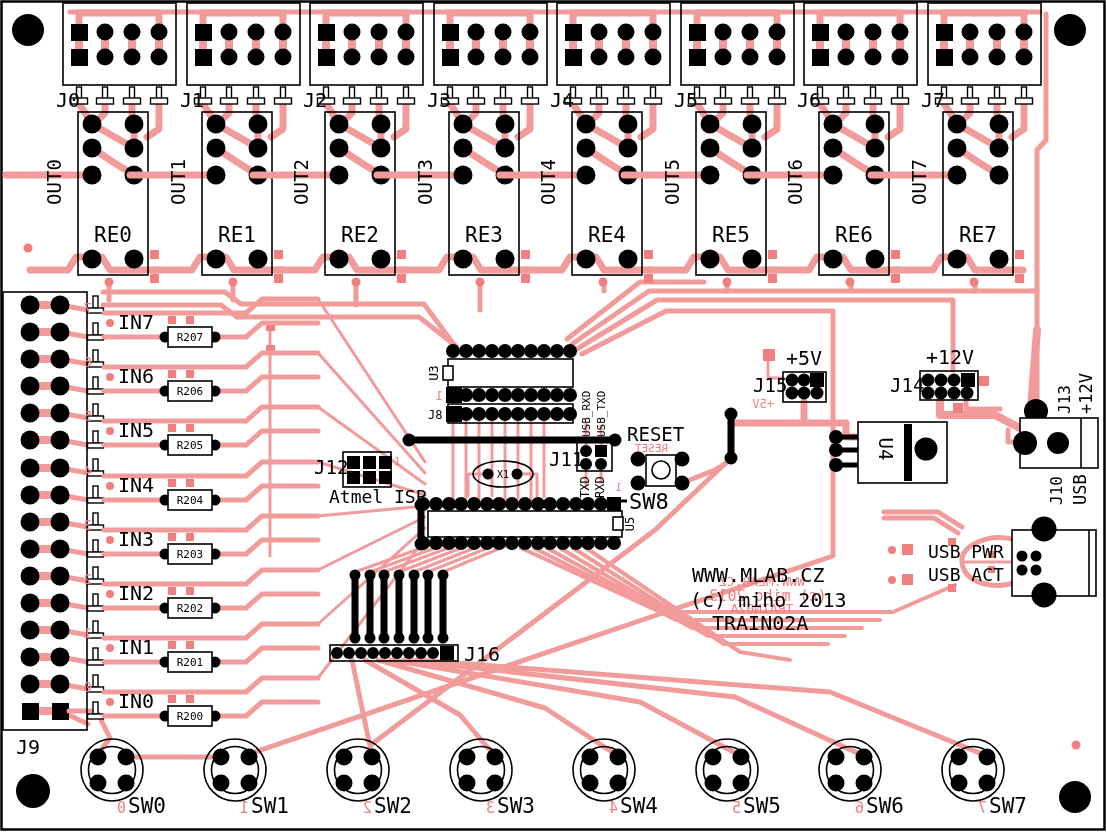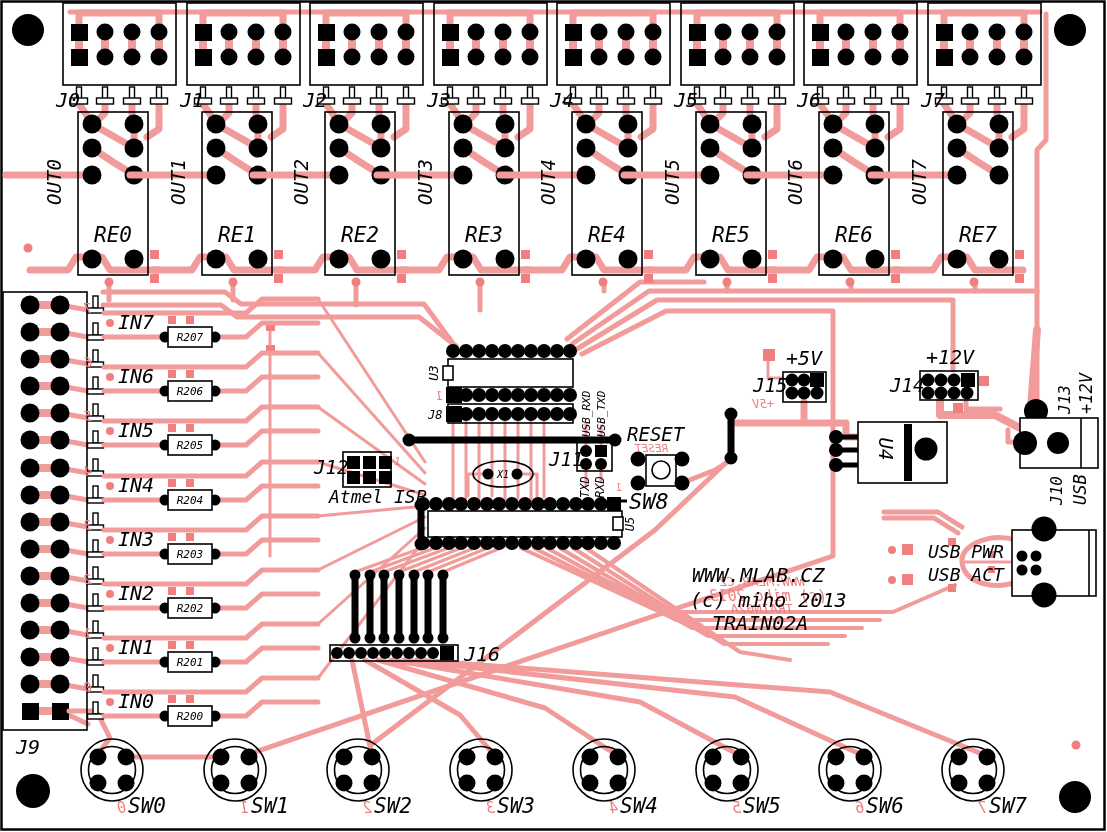--- a/index.html
+++ b/index.html
@@ -1,16 +1,16 @@
 <!DOCTYPE html>
 <html><head>
 <meta charset="utf-8">
 <style>
   html,body{margin:0;padding:0;background:#fff;}
-  #board-wrap{position:relative;width:1107px;height:832px;background:#fff;overflow:hidden;font-style:italic;}
+  #board-wrap{position:relative;width:1107px;height:832px;background:#fff;overflow:hidden;}
   svg{position:absolute;left:0;top:0;}
   text{font-family:"DejaVu Sans Mono","Liberation Mono",monospace;fill:#000;}
   .o{fill:none;stroke:#000;stroke-width:1.6;}
   .box{fill:#fff;stroke:#000;stroke-width:1.6;}
   .pad{fill:#000;}
   .tpad{fill:#fff;stroke:#000;stroke-width:1.4;}
   .bar{fill:#F29B9B;}
   .tr3{fill:none;stroke:#F29B9B;stroke-width:3;stroke-linecap:round;stroke-linejoin:round;}
   .tr4{fill:none;stroke:#F29B9B;stroke-width:4;stroke-linecap:round;stroke-linejoin:round;}
   .tr5{fill:none;stroke:#F29B9B;stroke-width:5;stroke-linecap:round;stroke-linejoin:round;}

